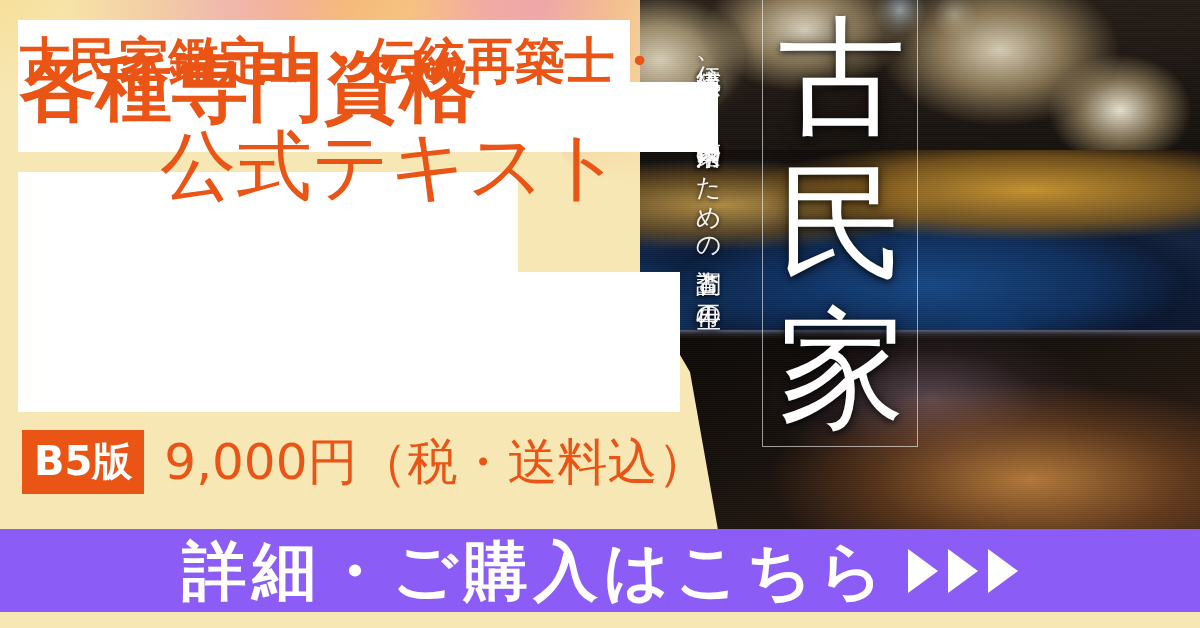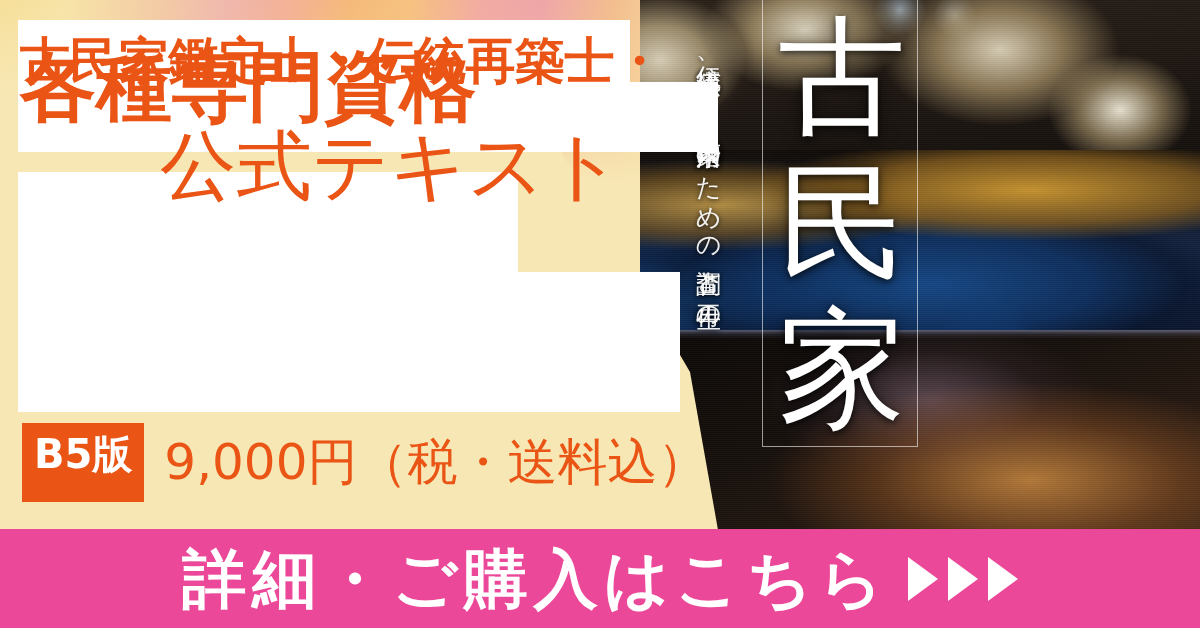--- a/index.html
+++ b/index.html
@@ -142,36 +142,36 @@
   }
   .p2-line.a{left:20px;top:49px;}
   .p2-line.b{left:160px;top:128px;font-weight:400;}
 
   
   .price-row{position:absolute;left:22px;top:430px;height:64px;display:flex;align-items:center;}
   .badge{
     background:#EA5414;color:#ffffff;
     font-family:"DejaVu Sans","Liberation Sans",sans-serif;
     font-weight:700;font-size:40px;line-height:40px;
-    padding:11px 12px 28px 12px;
+    padding:11px 12px 13px 12px;
     white-space:nowrap;
   }
   .price-text{
     margin-left:20px;
     color:#EA5414;
     font-family:"DejaVu Sans","Liberation Sans",sans-serif;
     font-weight:400;font-size:50px;line-height:50px;
     white-space:nowrap;
     text-align:center;
   }
 
   
   .cta{
-    position:absolute;left:0;top:529px;width:1200px;height:99px;
-    background:#ec4899;
+    position:absolute;left:0;top:529px;width:1200px;height:83px;
+    background:#8b5cf6;
     display:flex;align-items:center;justify-content:center;
   }
   .cta-text{
     color:#ffffff;
     font-family:"DejaVu Sans","Liberation Sans",sans-serif;
     font-weight:700;font-size:64px;line-height:64px;
     letter-spacing:6px;
     white-space:nowrap;
     margin-right:18px;
   }

